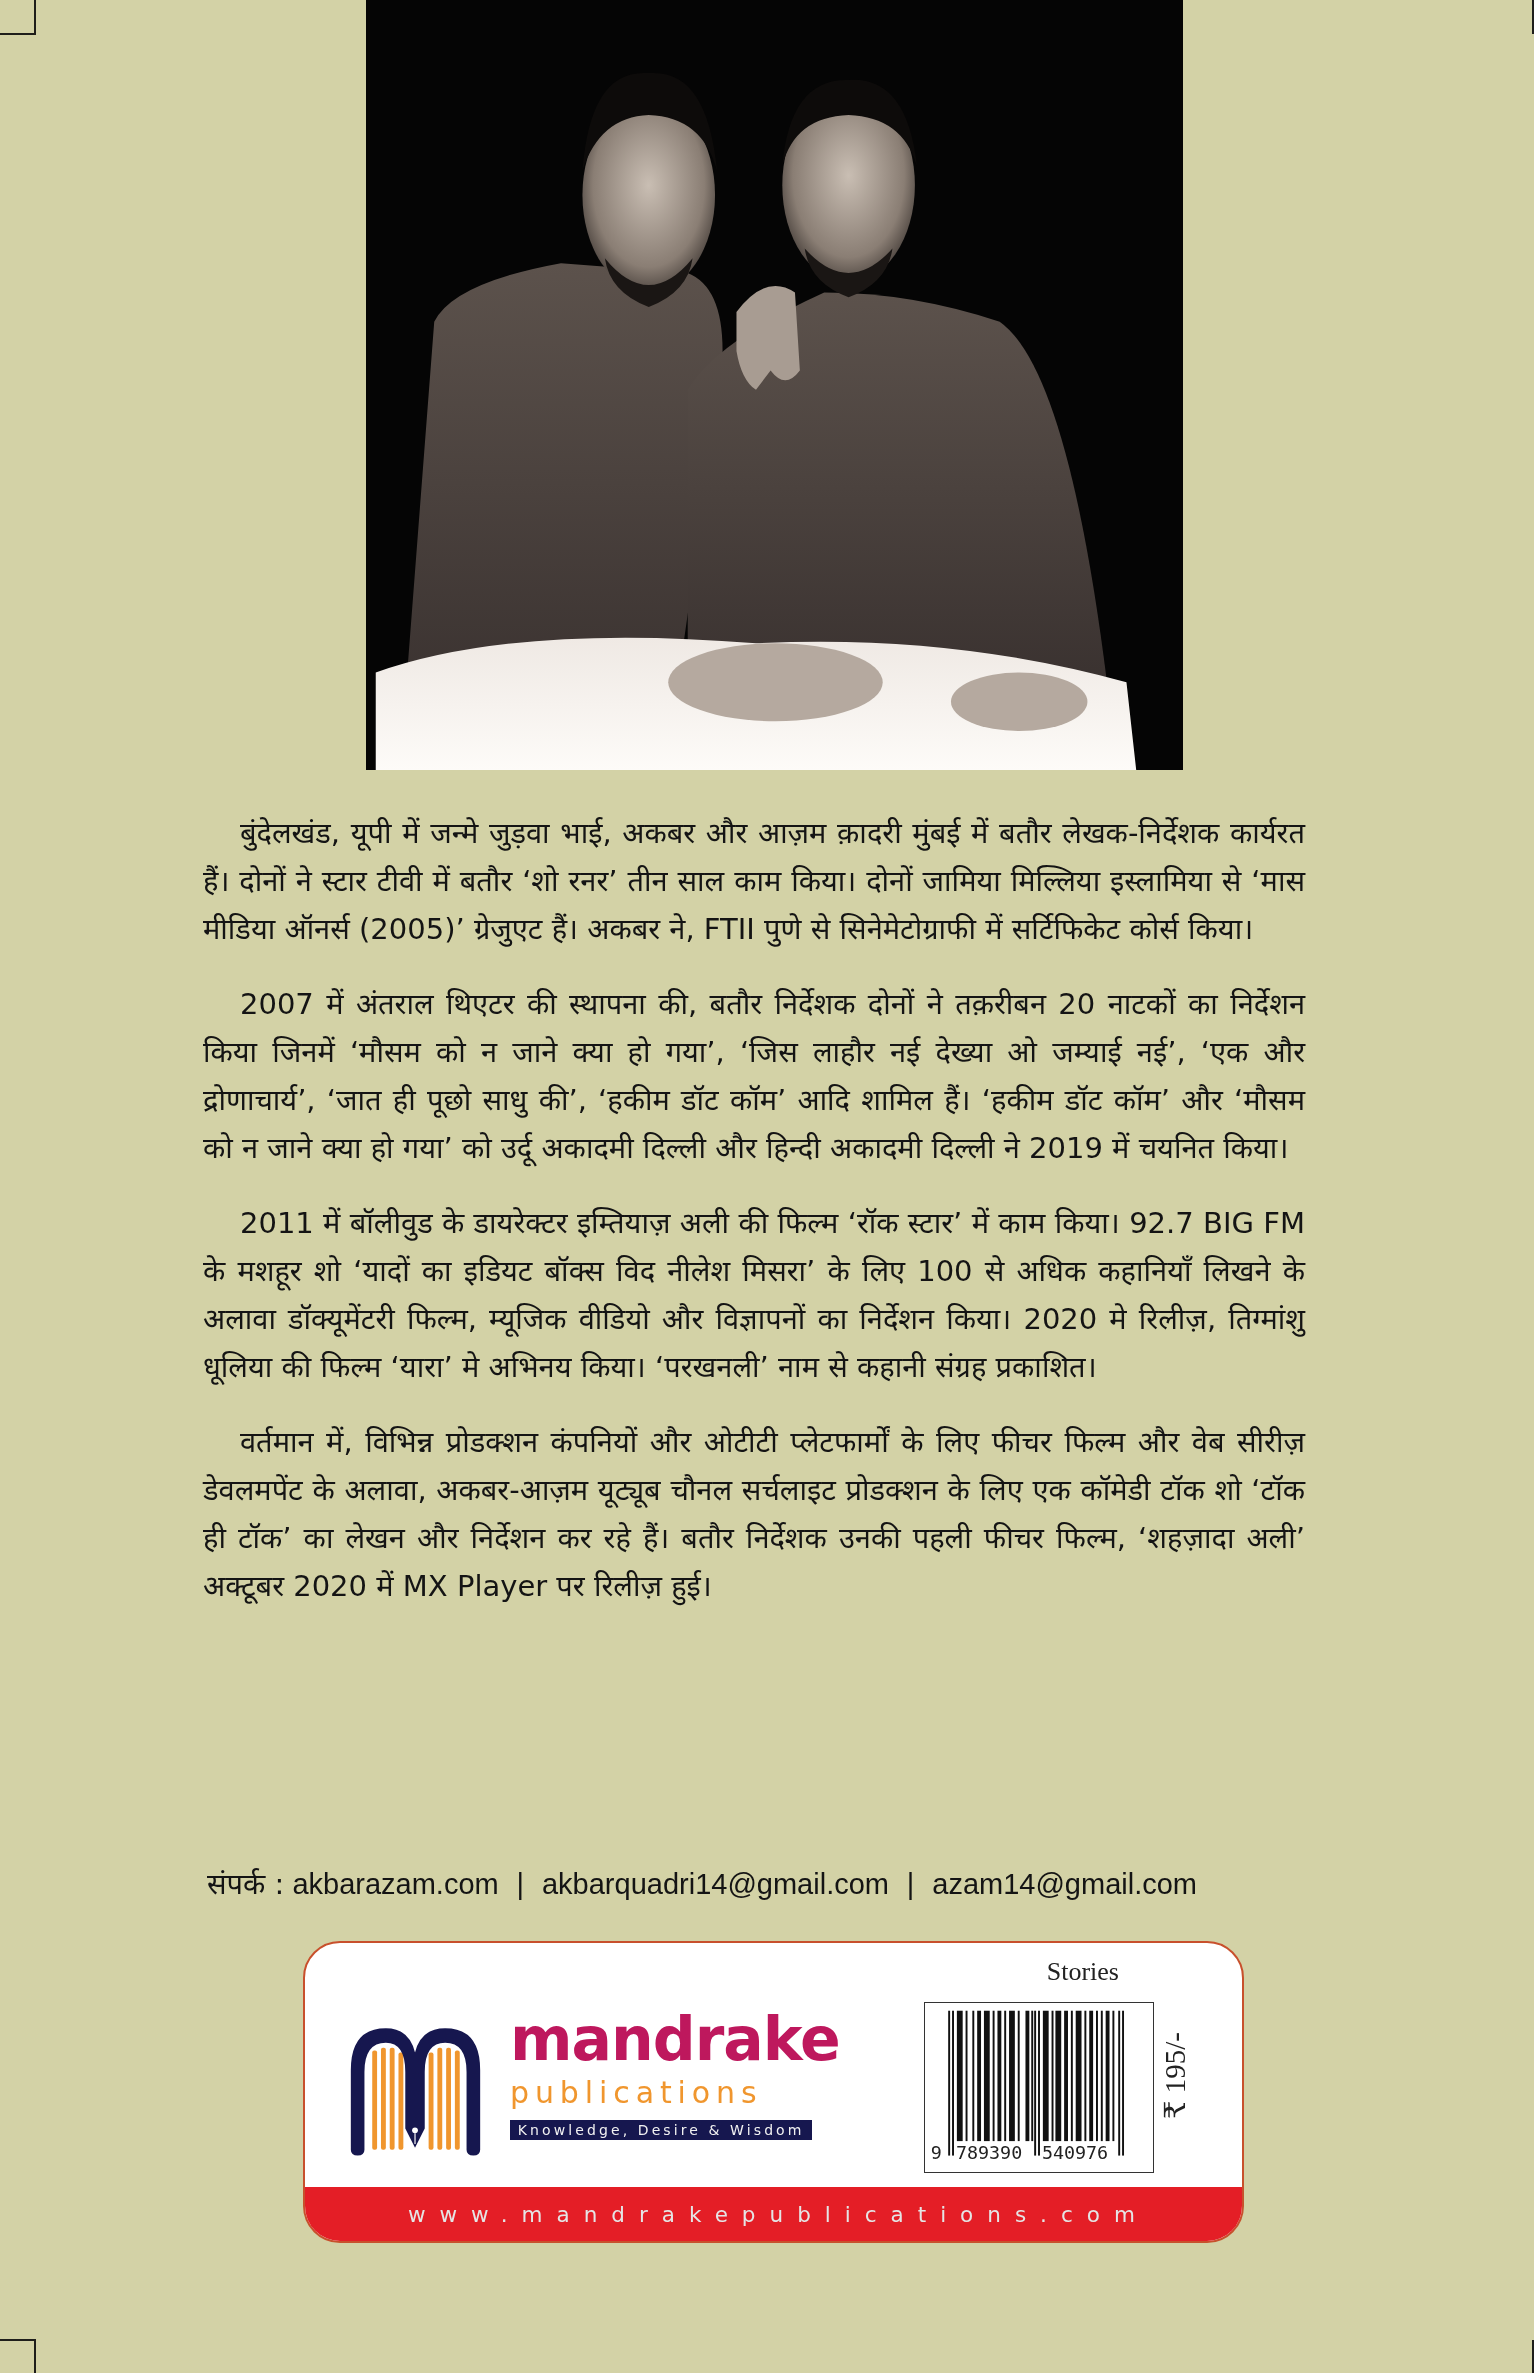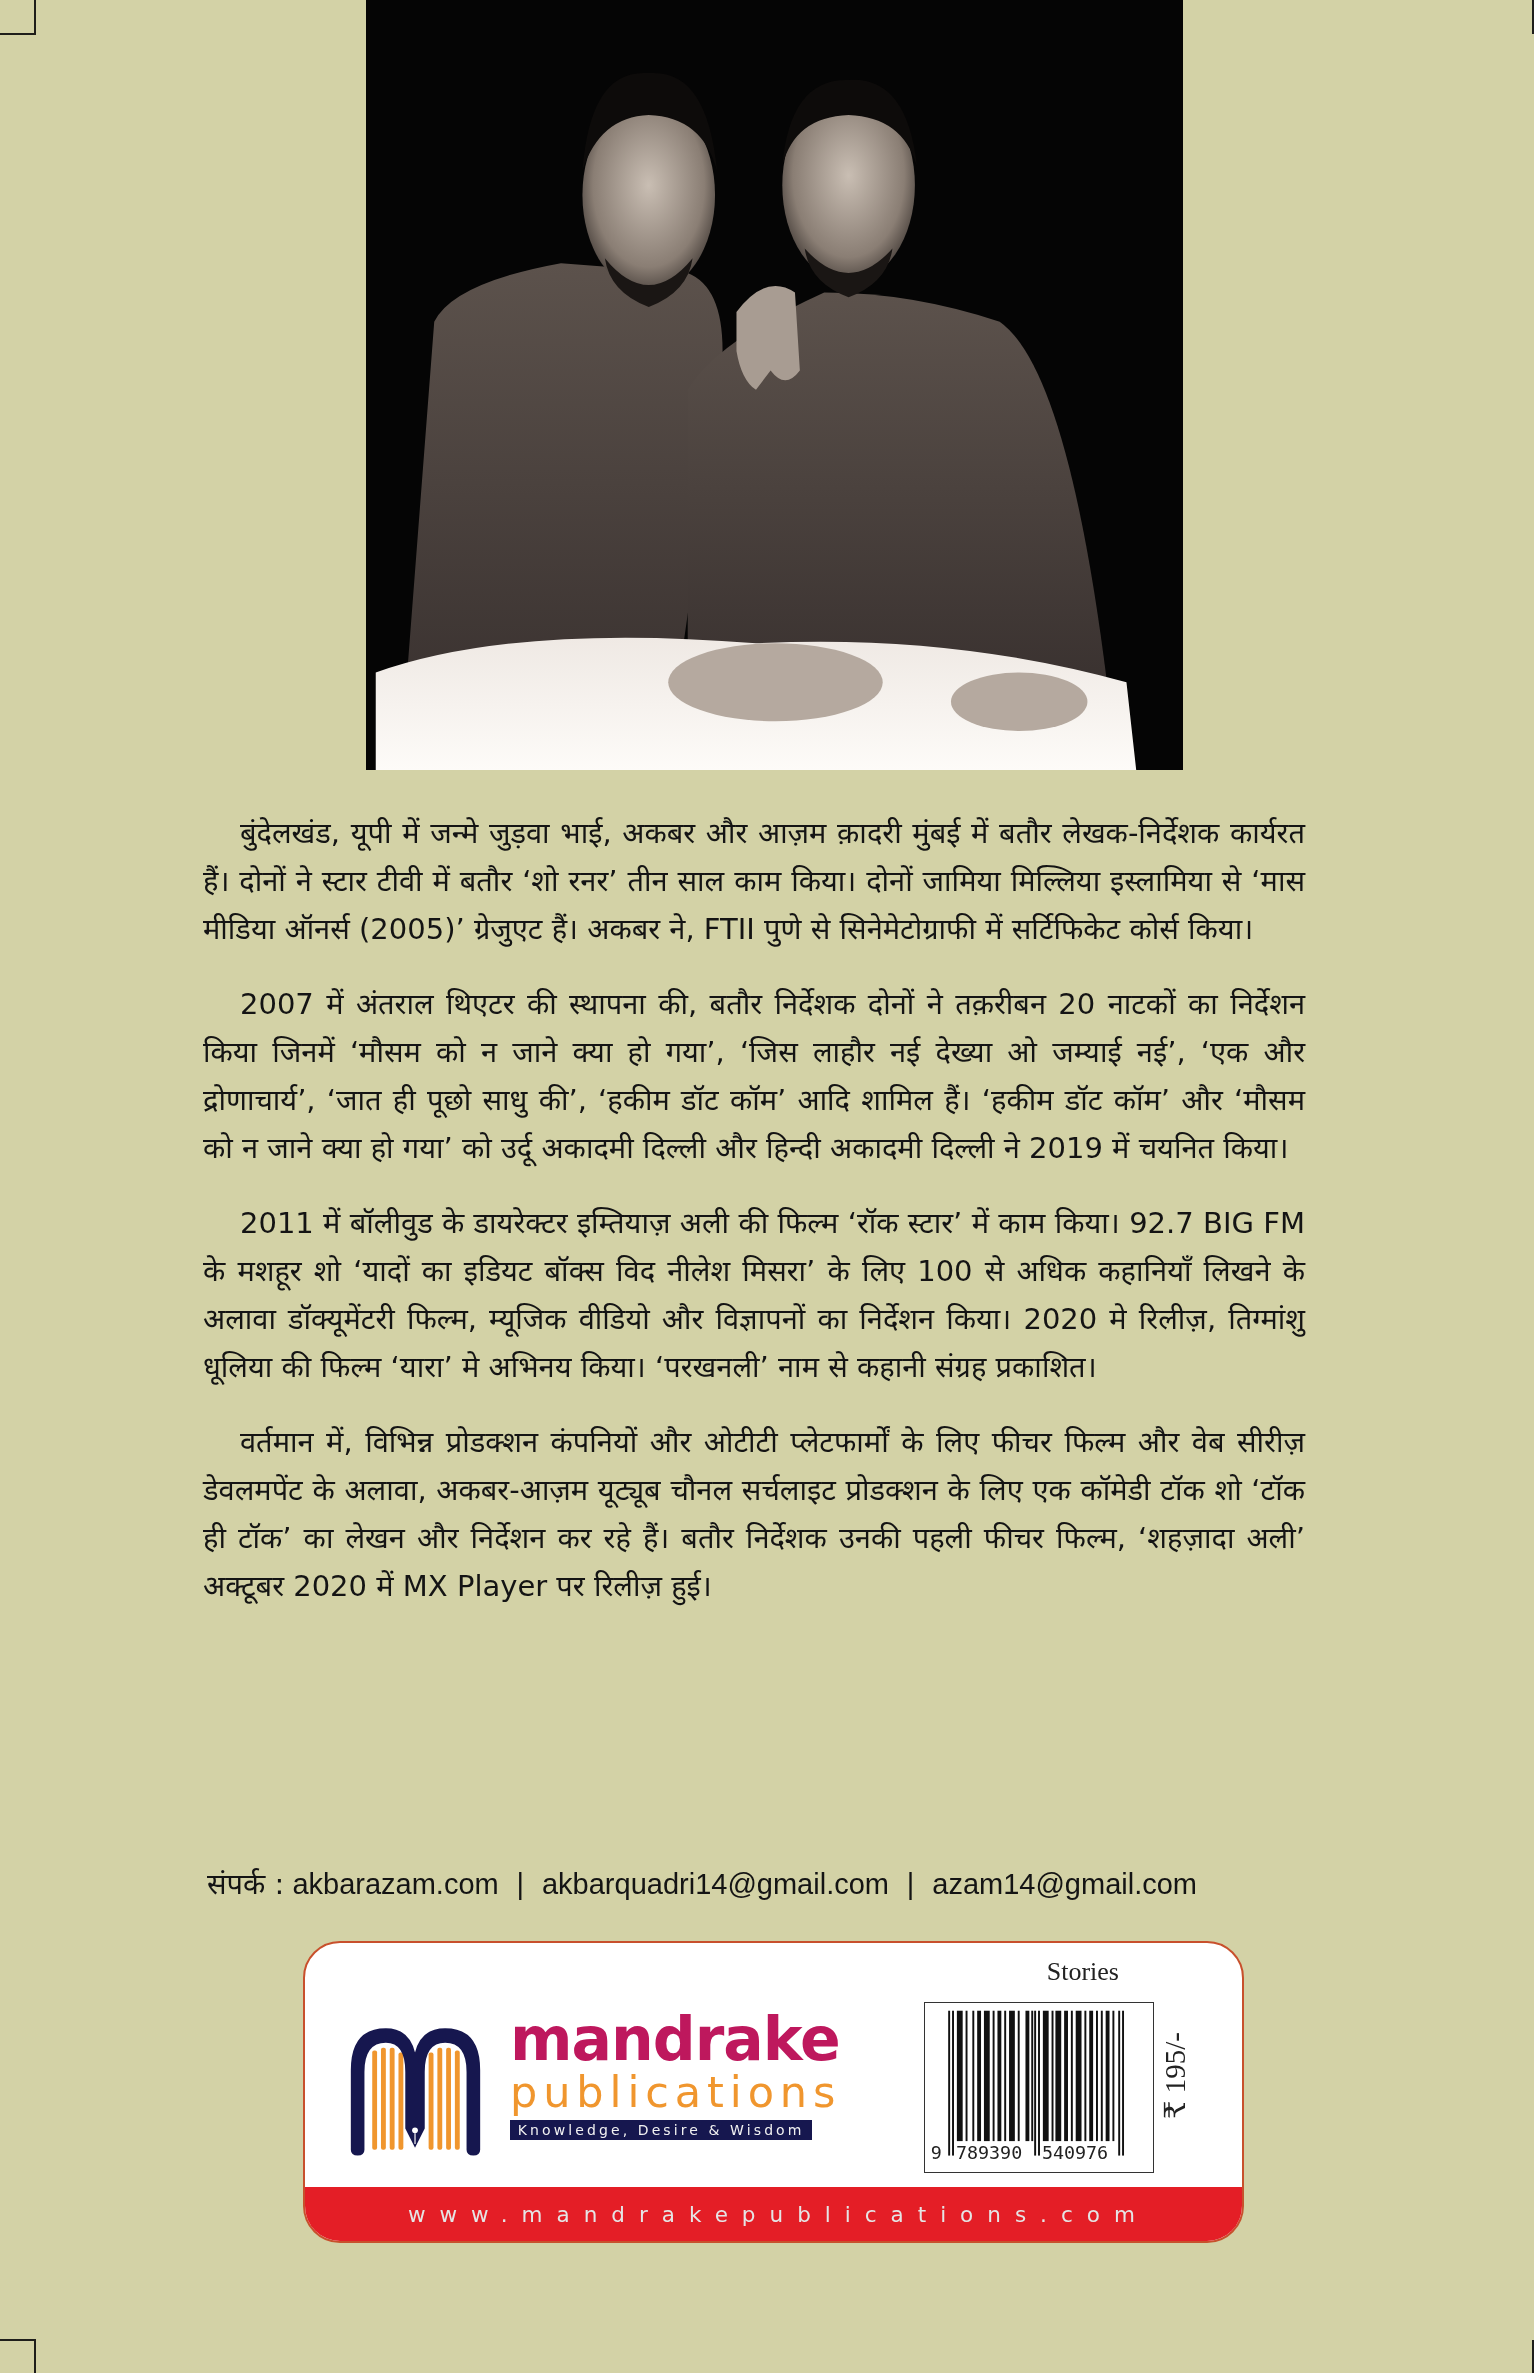--- a/index.html
+++ b/index.html
@@ -57,21 +57,21 @@
     color: #e5e5e5; font-family: "DejaVu Sans", sans-serif; font-size: 21.5px;
     letter-spacing: 14px; padding-left: 9.8px;
   }
   .logo-mark { position: absolute; left: 40px; top: 80px; width: 141px; height: 133px; }
   .brand { position: absolute; left: 205px; top: 66px; }
   .brand .name {
     font-family: "DejaVu Sans", sans-serif; font-size: 60px; font-weight: bold;
     color: #be185d; line-height: 60px; letter-spacing: -1px;
   }
   .brand .sub {
-    font-family: "DejaVu Sans", sans-serif; font-size: 43px; color: #f0962e;
+    font-family: "DejaVu Sans", sans-serif; font-size: 30px; color: #f0962e;
     line-height: 43px; letter-spacing: 5.9px; margin-top: 2px;
   }
   .brand .tag {
     display: inline-block; background: #16174f; color: #f2f2f2;
     font-family: "DejaVu Sans", sans-serif; font-size: 14px; letter-spacing: 3.1px;
     padding: 2px 7.8px; margin-top: 6px;
   }
   .genre {
     position: absolute; left: 687px; top: 13.7px; width: 127px; text-align: right;
     font-family: "Liberation Serif", "DejaVu Serif", serif; font-size: 26px; color: #222;

